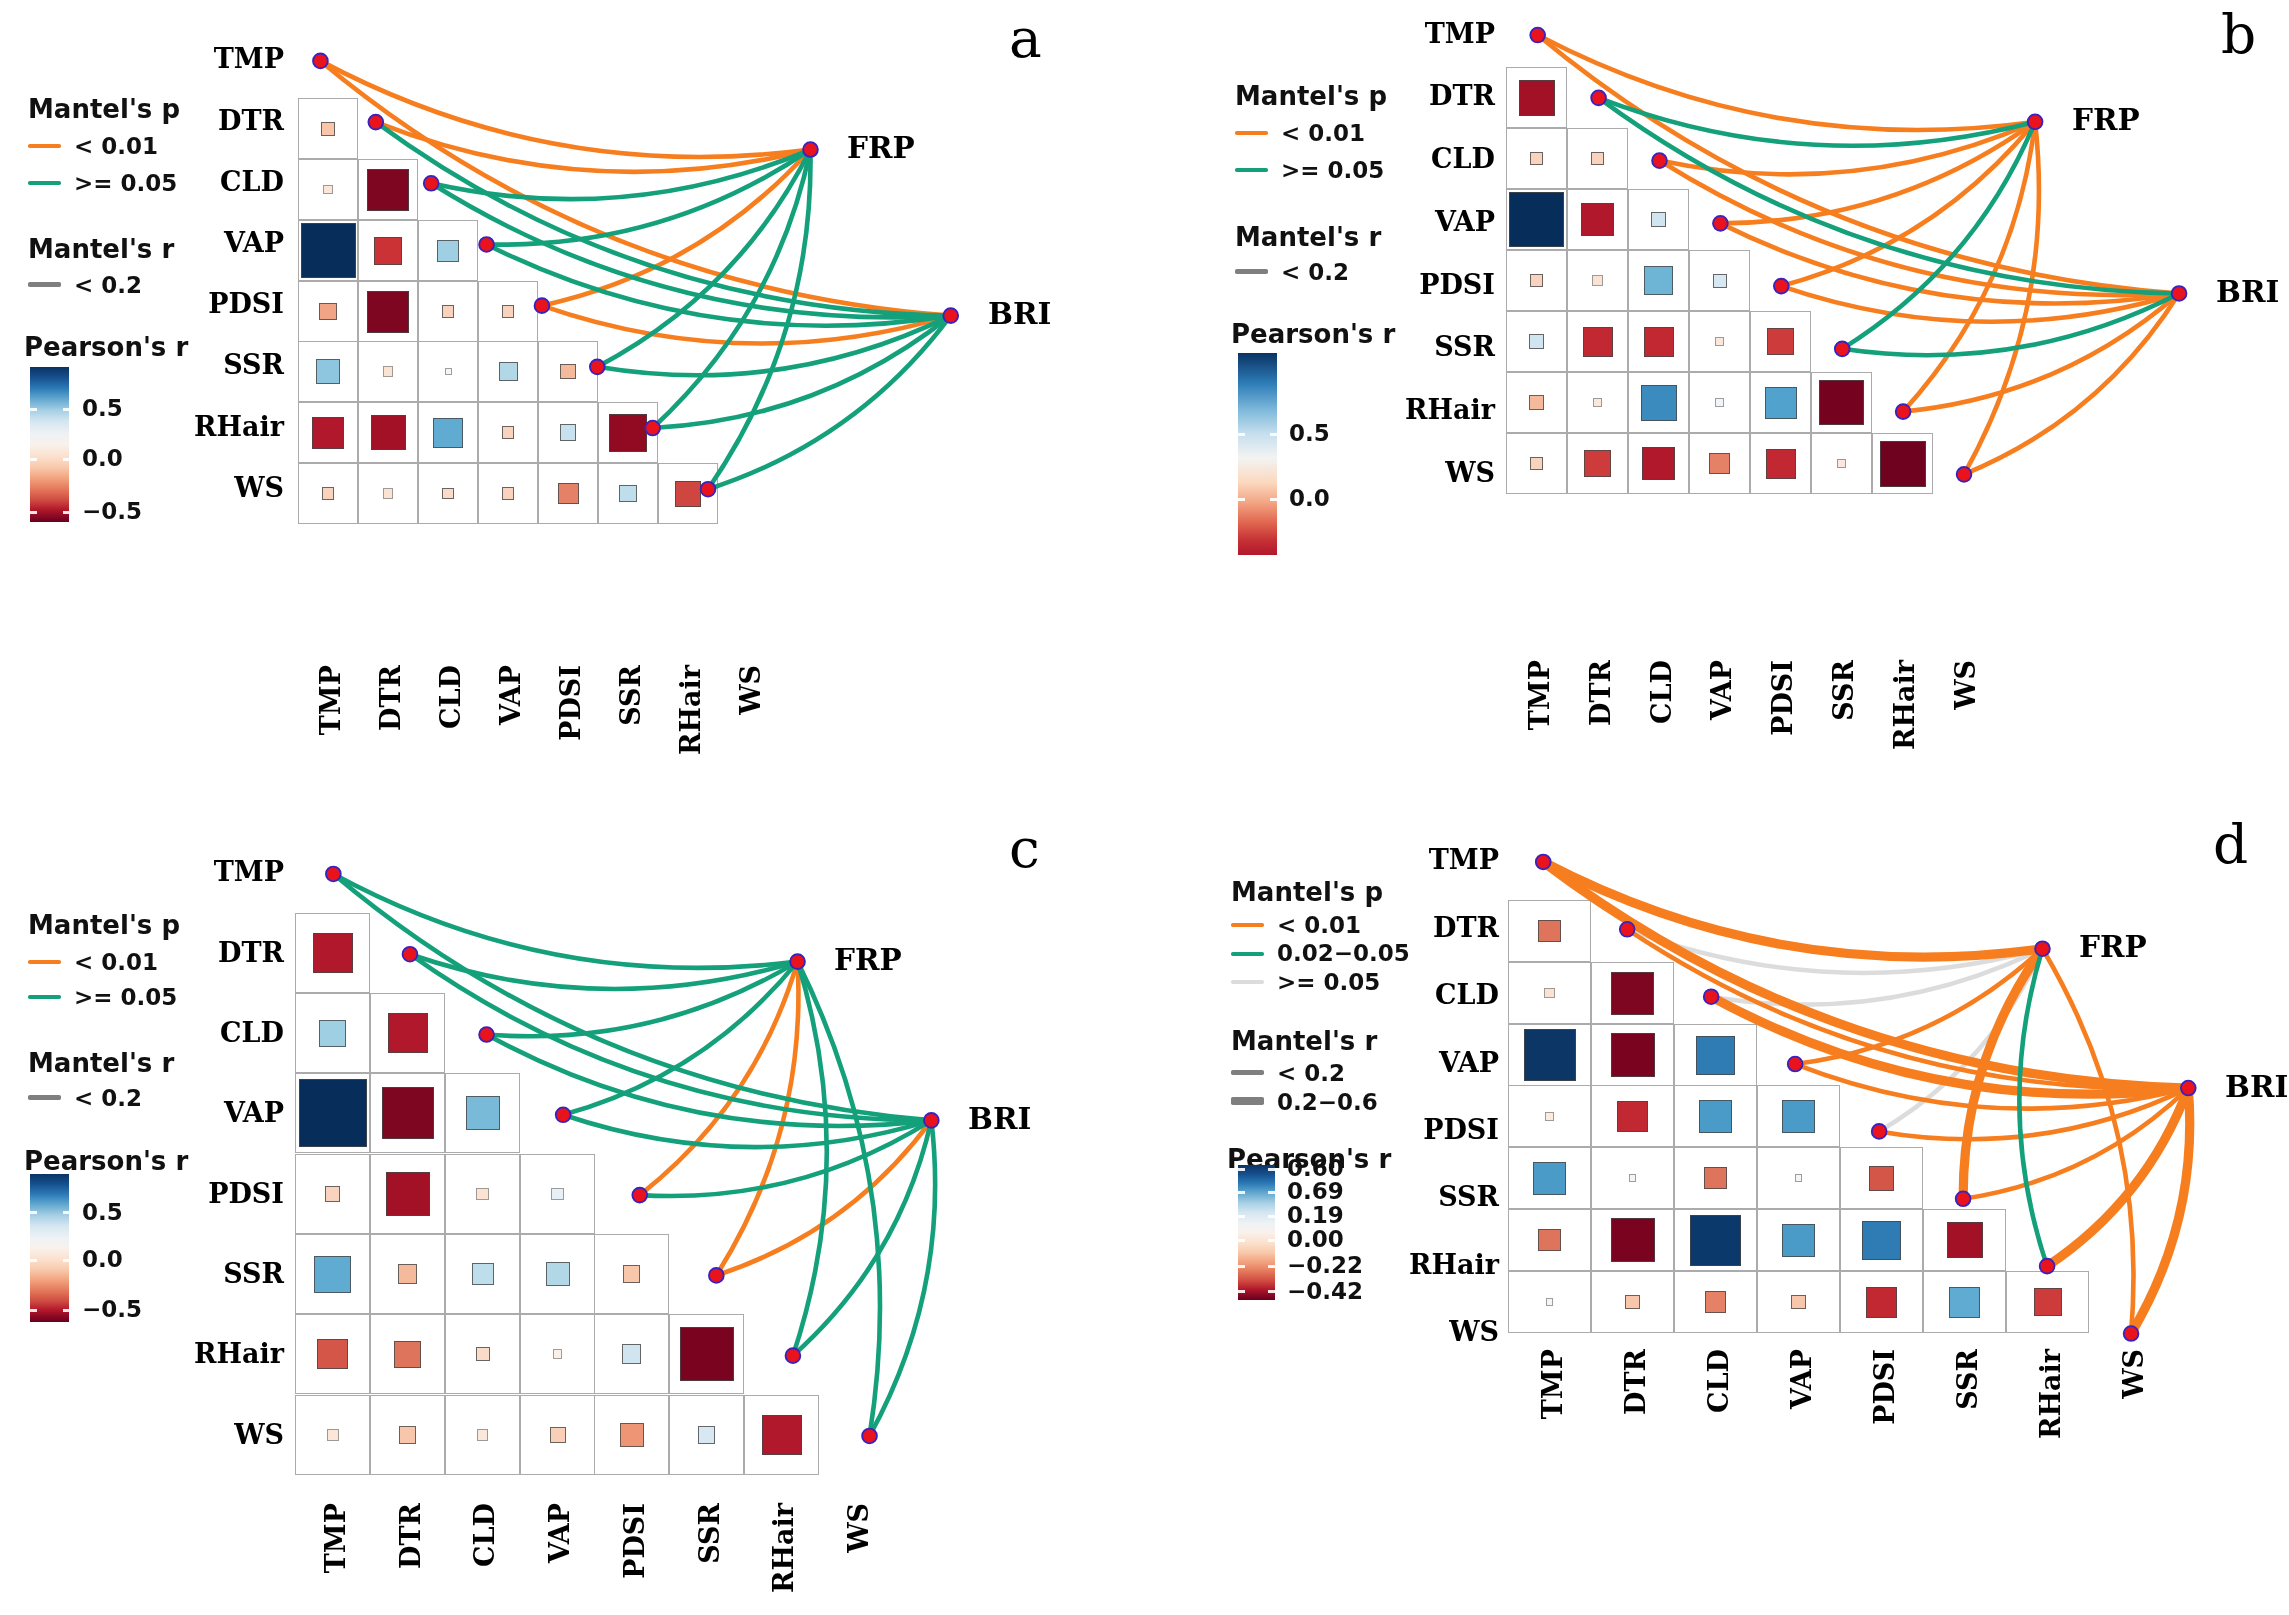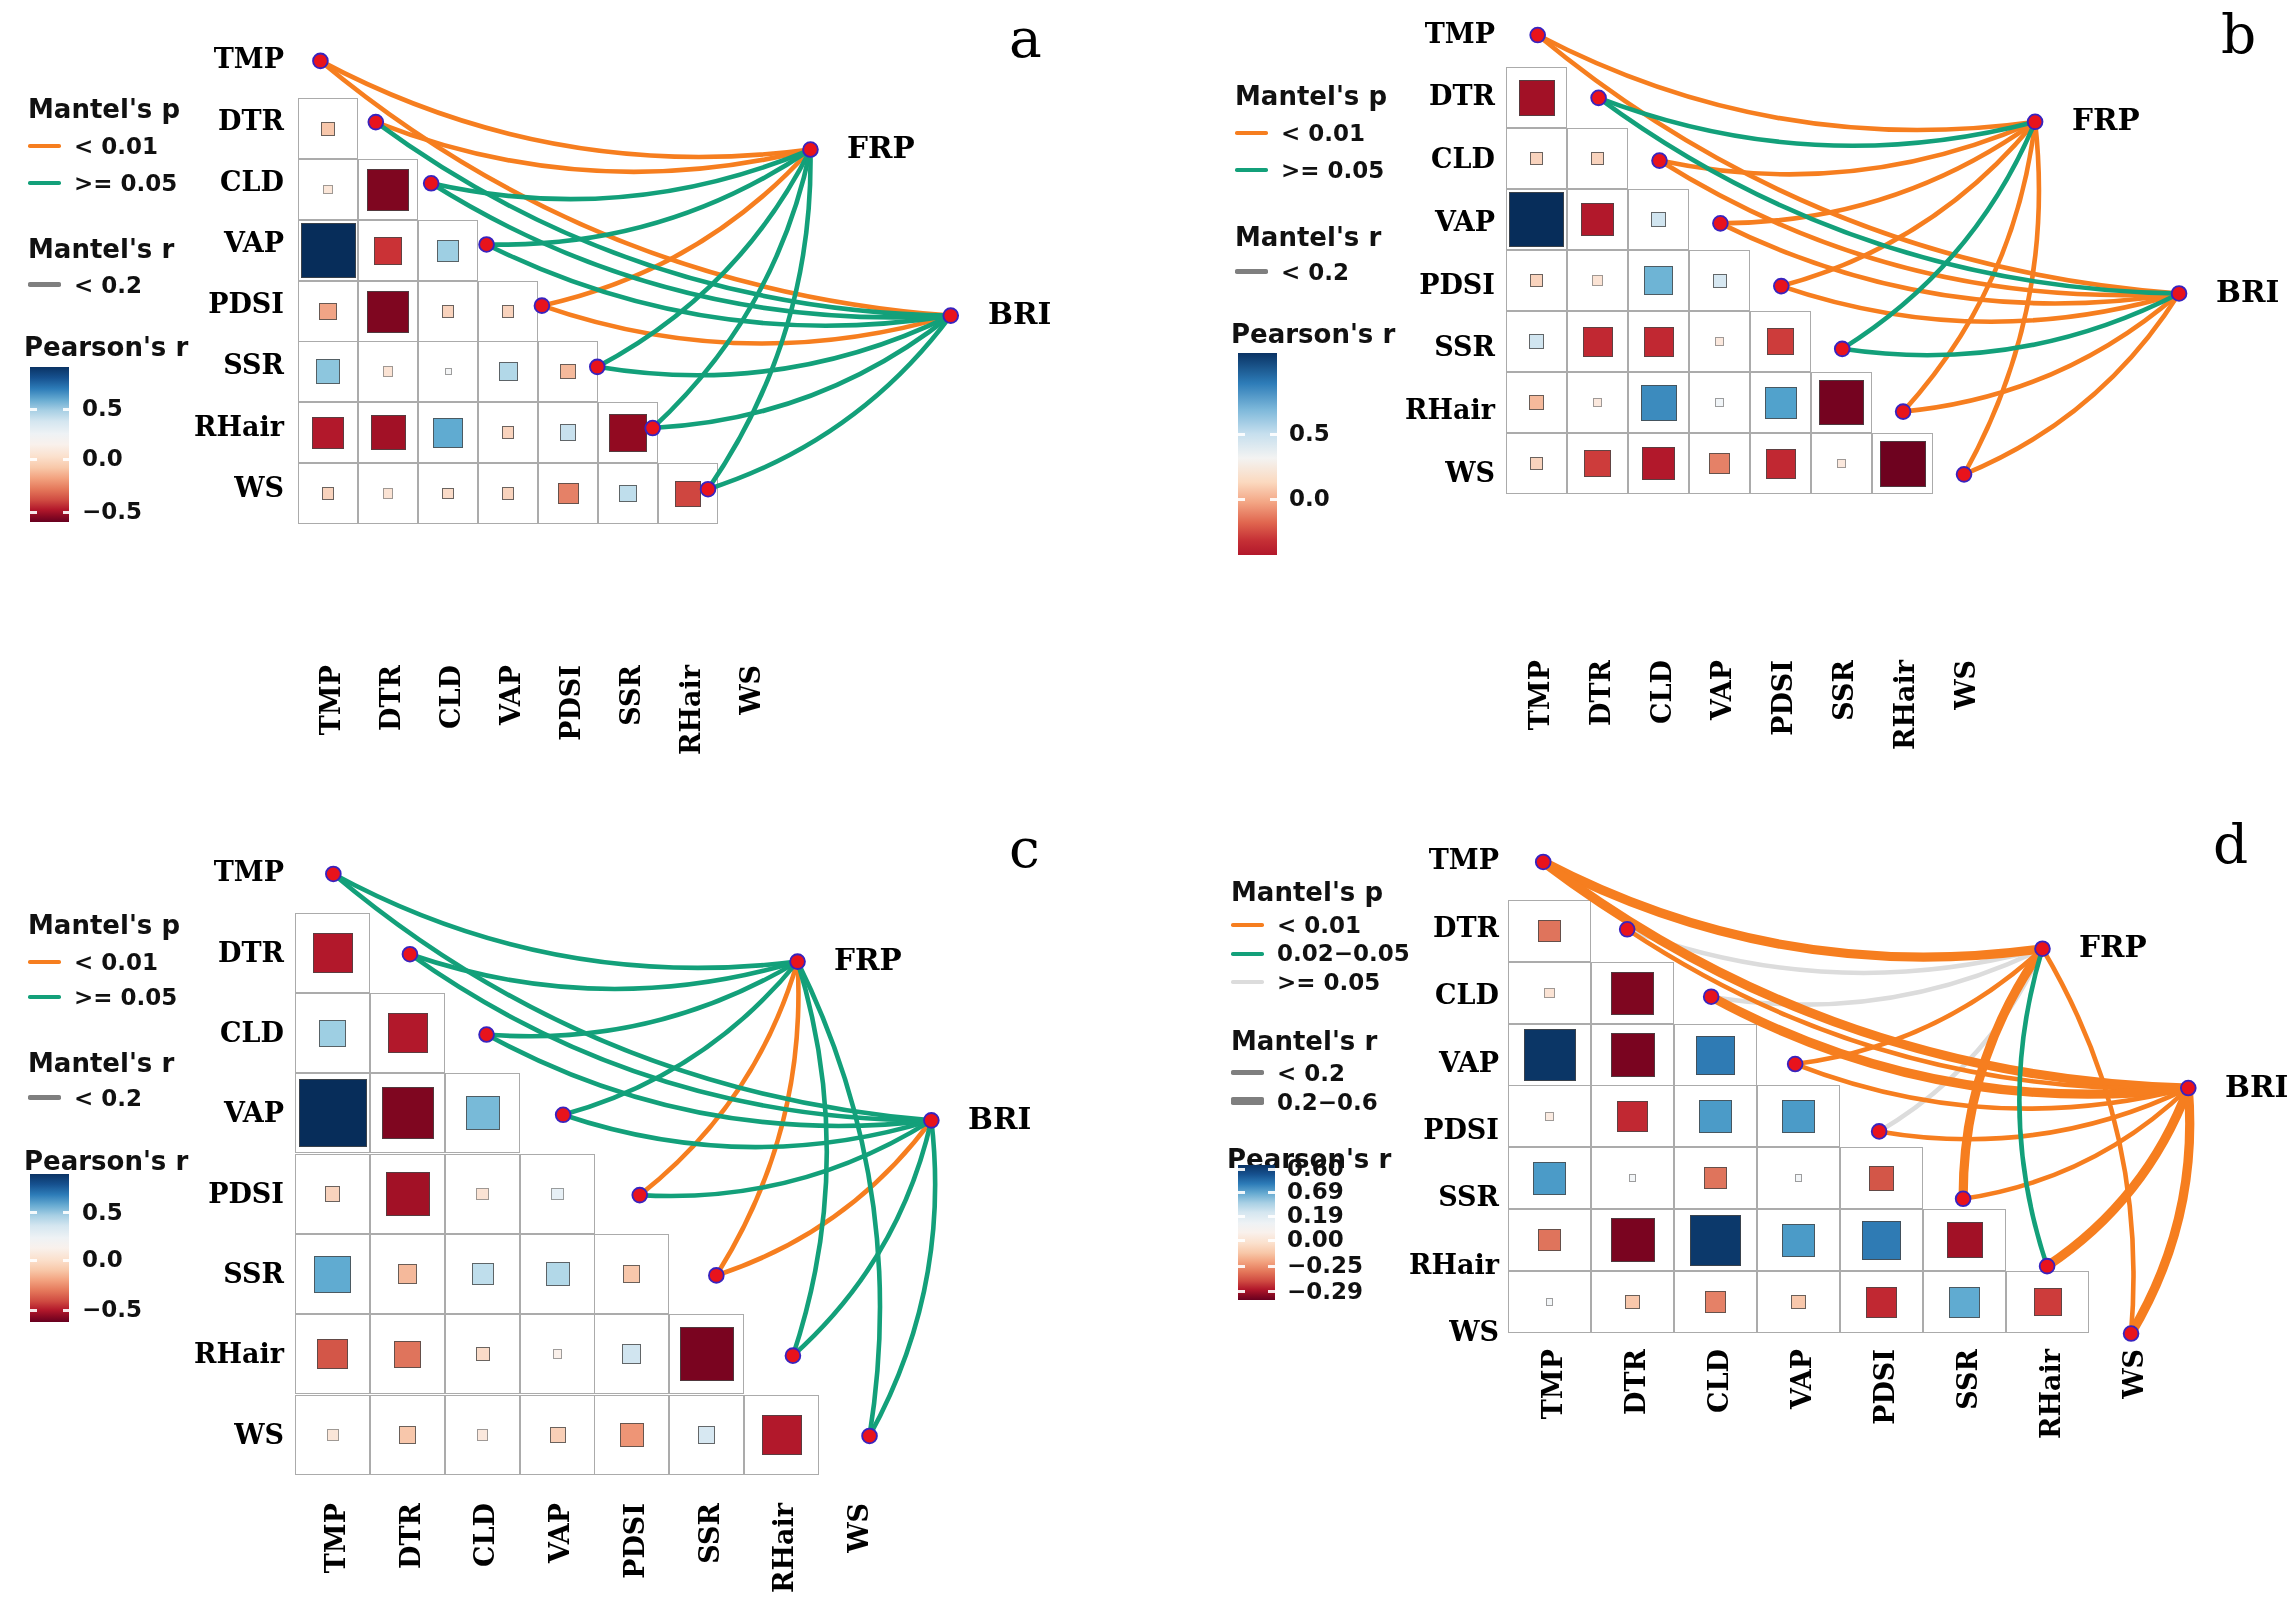--- a/index.html
+++ b/index.html
@@ -423,24 +423,24 @@
       <div class="abs cb-dash" style="left: 1268px; top: 1191px;"></div>
       <div class="abs cb-tick-label" style="left: 1287px; top: 1178px;">0.69</div>
       <div class="abs cb-dash" style="left: 1238px; top: 1215px;"></div>
       <div class="abs cb-dash" style="left: 1268px; top: 1215px;"></div>
       <div class="abs cb-tick-label" style="left: 1287px; top: 1202px;">0.19</div>
       <div class="abs cb-dash" style="left: 1238px; top: 1239px;"></div>
       <div class="abs cb-dash" style="left: 1268px; top: 1239px;"></div>
       <div class="abs cb-tick-label" style="left: 1287px; top: 1226px;">0.00</div>
       <div class="abs cb-dash" style="left: 1238px; top: 1265px;"></div>
       <div class="abs cb-dash" style="left: 1268px; top: 1265px;"></div>
-      <div class="abs cb-tick-label" style="left: 1287px; top: 1252px;">−0.25</div>
+      <div class="abs cb-tick-label" style="left: 1287px; top: 1252px;">−0.22</div>
       <div class="abs cb-dash" style="left: 1238px; top: 1290px;"></div>
       <div class="abs cb-dash" style="left: 1268px; top: 1290px;"></div>
-      <div class="abs cb-tick-label" style="left: 1287px; top: 1278px;">−0.29</div>
+      <div class="abs cb-tick-label" style="left: 1287px; top: 1278px;">−0.42</div>
       <div class="abs cell" title="DTR vs TMP: r=-0.3" style="left: 1508px; top: 900px; width: 83px; height: 62px;">
         <div class="sq" style="width: 22.5px; height: 22.5px; background: rgb(223, 116, 92);"></div>
       </div>
       <div class="abs cell" title="CLD vs TMP: r=-0.08" style="left: 1508px; top: 962px; width: 83px; height: 62px;">
         <div class="sq" style="width: 10.5px; height: 10.5px; background: rgb(251, 227, 212); border-color: rgba(120, 120, 120, 0.7);"></div>
       </div>
       <div class="abs cell" title="CLD vs DTR: r=-0.68" style="left: 1591px; top: 962px; width: 83px; height: 62px;">
         <div class="sq" style="width: 43px; height: 43px; background: rgb(127, 6, 32);"></div>
       </div>
       <div class="abs cell" title="VAP vs TMP: r=0.85" style="left: 1508px; top: 1024px; width: 83px; height: 62px;">

